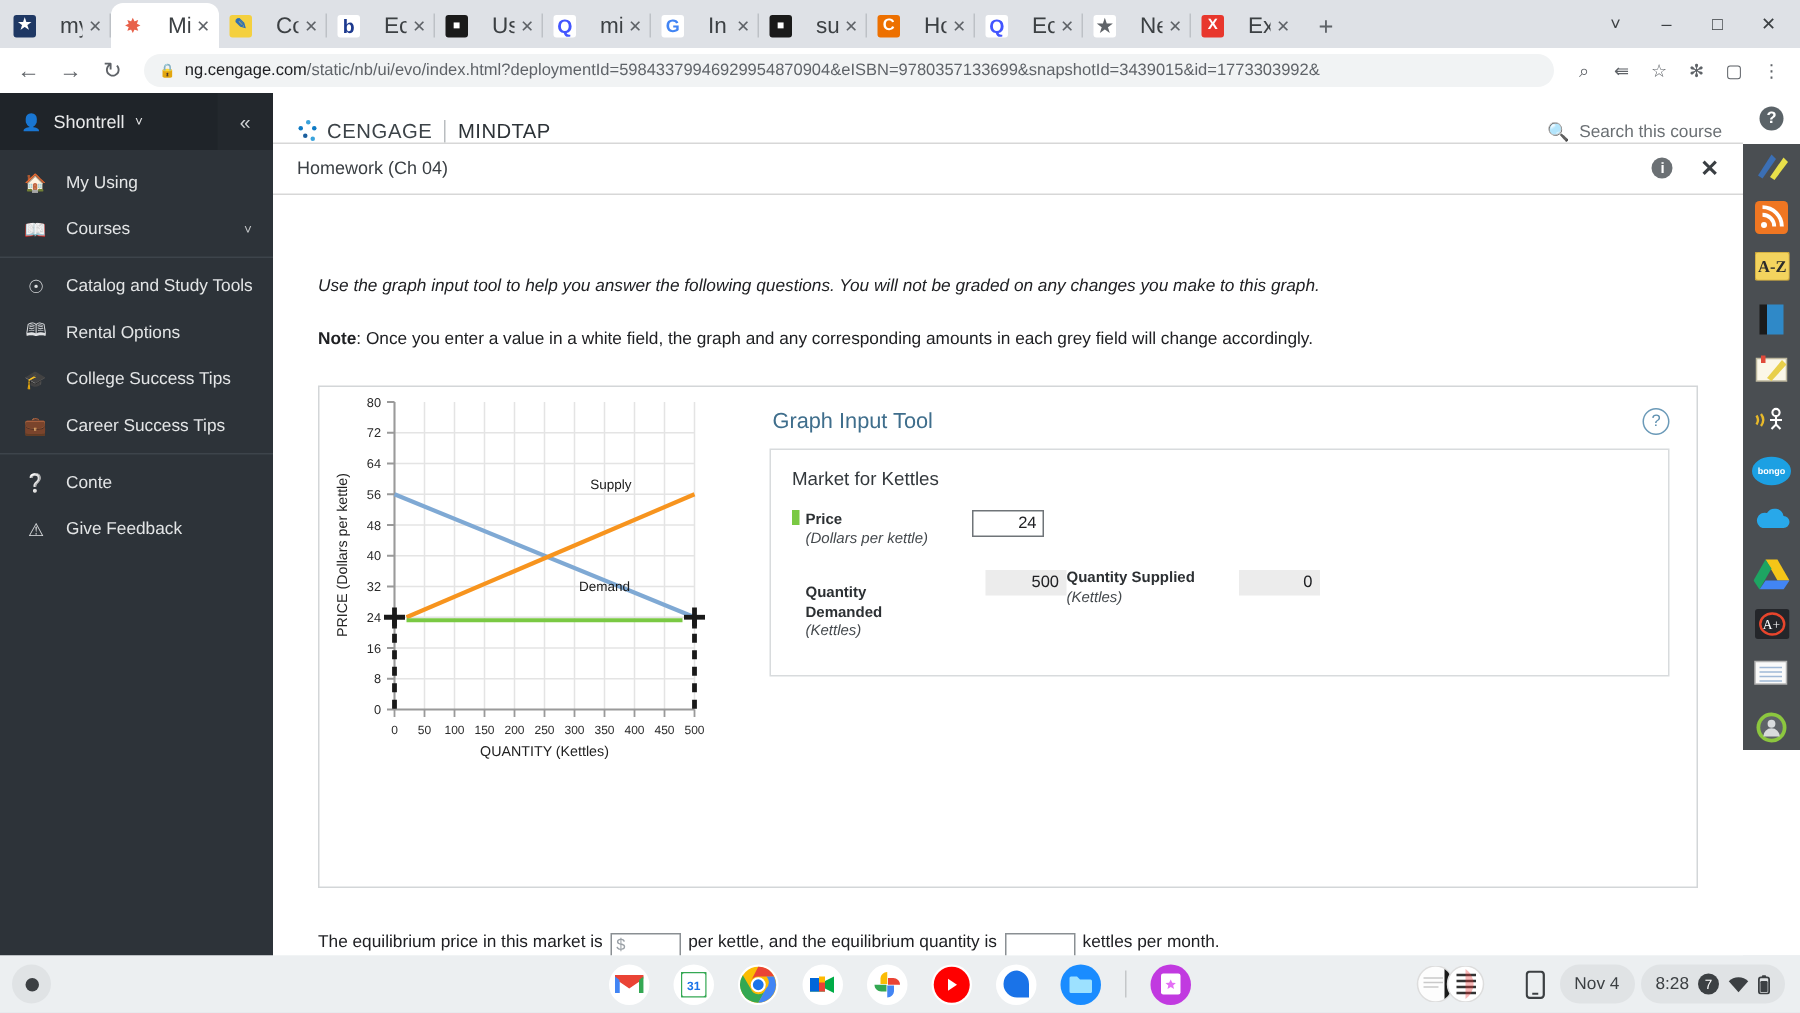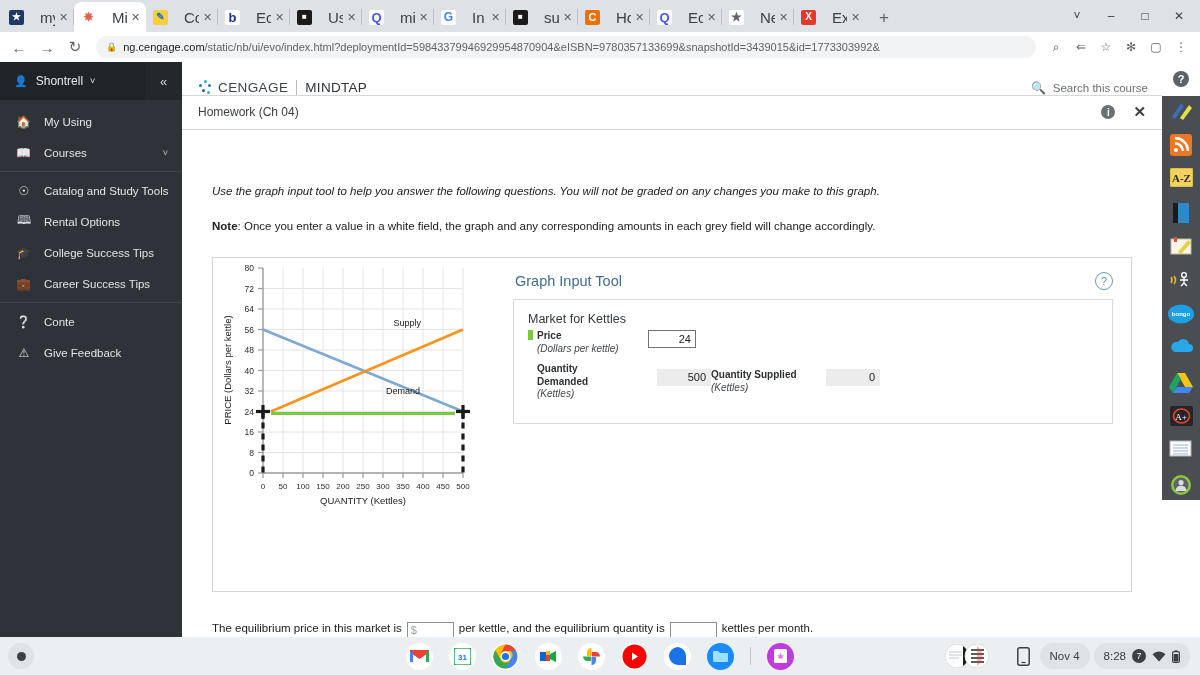--- a/index.html
+++ b/index.html
@@ -184,21 +184,21 @@
     padding-left: 2px;
   }
   #tool-title .qm {
     margin-left: auto; width: 18px; height: 18px; border-radius: 50%;
     border: 1.6px solid #6b9ab8; color: #5f90b0; font-size: 11px;
     display: flex; align-items: center; justify-content: center;
   }
   #tool-box {
     margin-top: 9px; border: 1px solid #d8dbdd; padding: 12px 12px 14px 14px;
   }
-  #tool-box .mkt { font-size: 12.5px; color: #33383c; margin-bottom: 4px; }
+  #tool-box .mkt { font-size: 12.5px; color: #33383c; margin-bottom: 14px; }
   .tl-row { display: flex; align-items: flex-start; margin-bottom: 8px; }
   .tl-lab { font-size: 10px; color: #2c3033; line-height: 1.25; }
   .tl-lab b { font-weight: bold; }
   .tl-lab i { font-style: italic; color: #44494d; }
   .swatch {
     width: 5px; height: 10px; background: #7ac943; display: inline-block;
     margin-right: 4px; vertical-align: -1px;
   }
   .fld-white {
     width: 48px; height: 18px; border: 1.3px solid #6f7478; background: #fff;
@@ -589,21 +589,21 @@
 
             <div class="tl-row">
               <div class="tl-lab" style="width:120px;">
                 <span class="swatch"></span><b>Price</b><br>
                 <i style="margin-left:9px;">(Dollars per kettle)</i>
               </div>
               <div class="fld-white">24</div>
             </div>
 
             <div class="tl-row" style="margin-top:2px;">
-              <div class="tl-lab" style="width:120px;margin-left:9px;">
+              <div class="tl-lab" style="width:120px;margin-left:9px;margin-top:16px;">
                 <b>Quantity</b><br>
                 <b>Demanded</b><br>
                 <i>(Kettles)</i>
               </div>
               <div class="fld-grey" style="margin-top:6px;">500</div>
               <div class="tl-lab" style="width:115px;margin-top:6px;">
                 <b>Quantity Supplied</b><br>
                 <i>(Kettles)</i>
               </div>
               <div class="fld-grey" style="margin-top:6px;">0</div>

